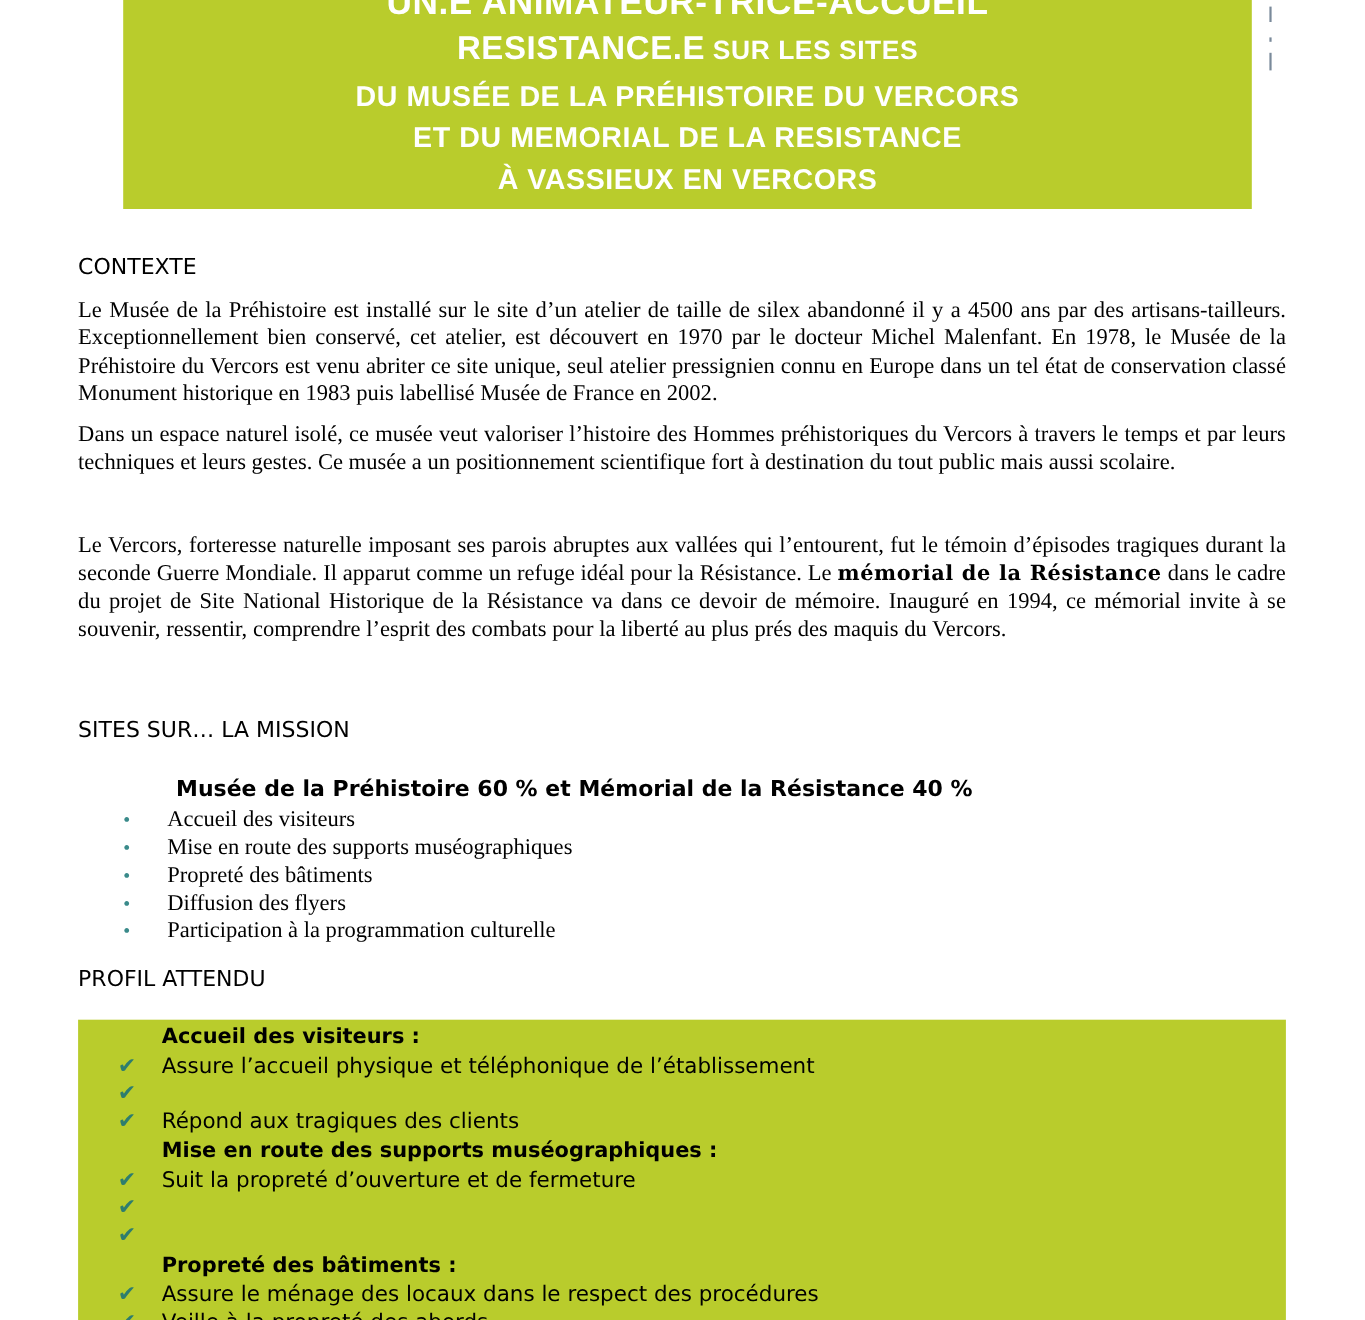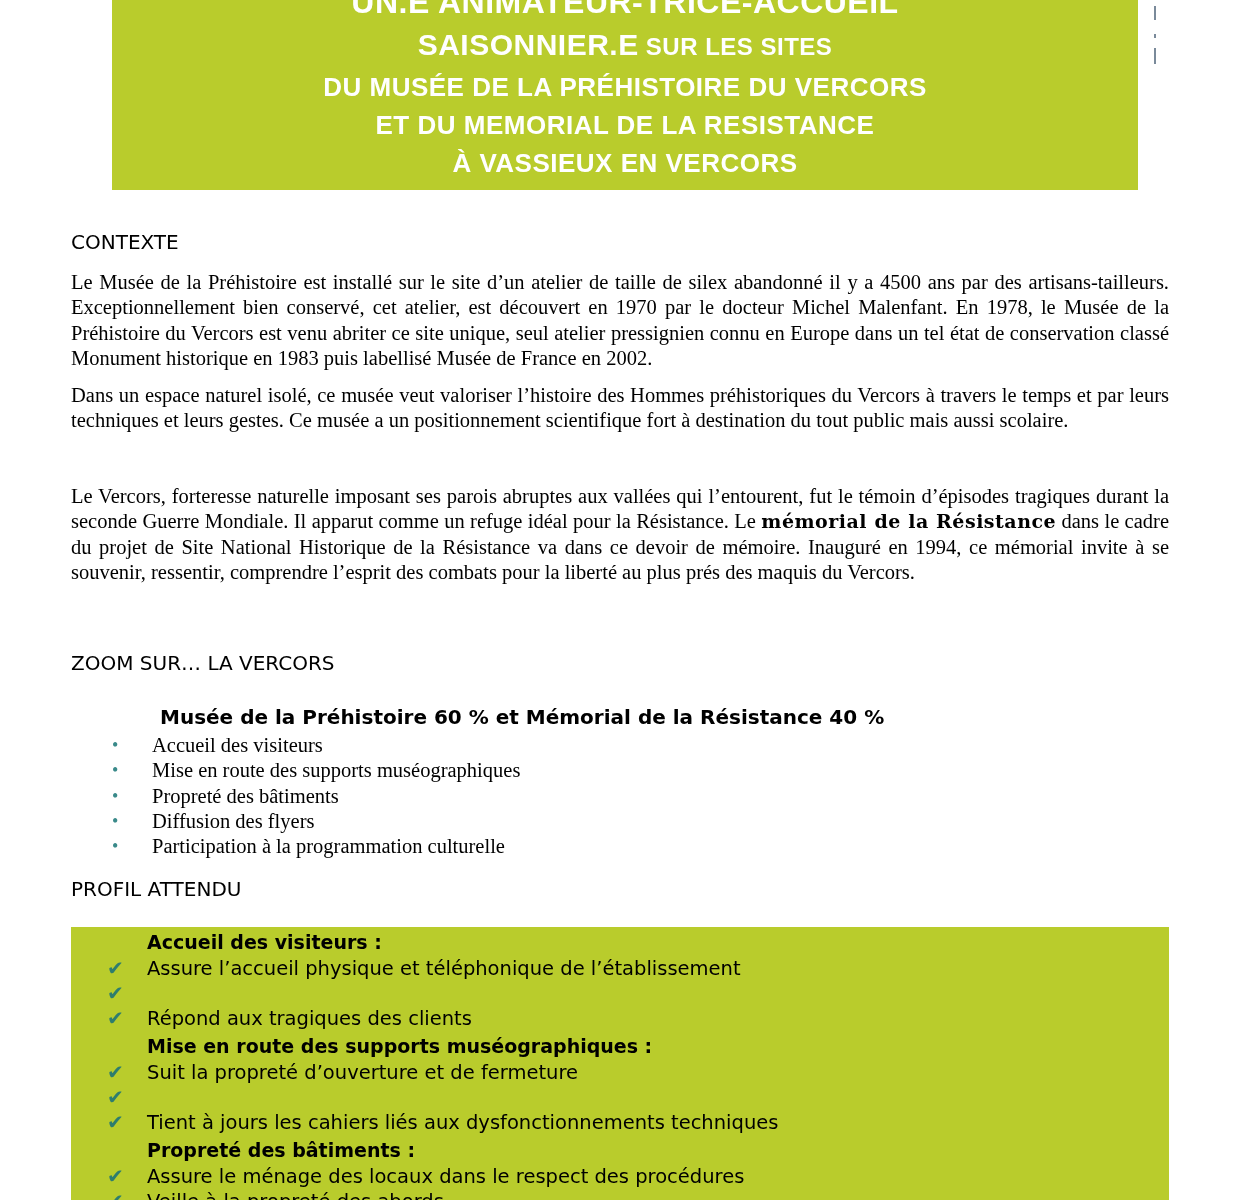--- a/index.html
+++ b/index.html
@@ -45,37 +45,37 @@
   .profile-box .row { position: absolute; left: 0; right: 0; height: 25px; font-size: 19.5px; line-height: 25px; }
   .profile-box .row .txt { position: absolute; left: 76px; white-space: nowrap; }
   .profile-box .row.head .txt { font-weight: bold; font-size: 19px; }
   .profile-box .check { position: absolute; left: 36px; color: #2e7d6e; font-size: 20px; }
 </style>
 </head>
 <body>
 
 <div class="banner">
   <div class="line l0">UN.E ANIMATEUR-TRICE-ACCUEIL</div>
-  <div class="line l1"><span>SAISONNIER.E</span><span class="small"> SUR LES SITES</span></div>
+  <div class="line l1"><span>RESISTANCE.E</span><span class="small"> SUR LES SITES</span></div>
   <div class="line l2">DU MUSÉE DE LA PRÉHISTOIRE DU VERCORS</div>
   <div class="line l3">ET DU MEMORIAL DE LA RESISTANCE</div>
   <div class="line l4">À VASSIEUX EN VERCORS</div>
 </div>
 <div class="side-marks">
   <span style="top:0;height:14px"></span>
   <span style="top:28px;height:4px"></span>
   <span style="top:42px;height:16px"></span>
 </div>
 
 <h2 style="top:230px">CONTEXTE</h2>
 <p class="para" style="top:270px">Le Musée de la Préhistoire est installé sur le site d’un atelier de taille de silex abandonné il y a 4500 ans par des artisans-tailleurs. Exceptionnellement bien conservé, cet atelier, est découvert en 1970 par le docteur Michel Malenfant. En 1978, le Musée de la Préhistoire du Vercors est venu abriter ce site unique, seul atelier pressignien connu en Europe dans un tel état de conservation classé Monument historique en 1983 puis labellisé Musée de France en 2002.</p>
 <p class="para" style="top:383px">Dans un espace naturel isolé, ce musée veut valoriser l’histoire des Hommes préhistoriques du Vercors à travers le temps et par leurs techniques et leurs gestes.  Ce musée a un positionnement scientifique fort à destination du tout public mais aussi scolaire.</p>
 <p class="para" style="top:484px"><span>Le Vercors, forteresse naturelle imposant ses parois abruptes aux vallées qui l’entourent, fut le témoin d’épisodes tragiques durant la seconde Guerre Mondiale. Il apparut comme un refuge idéal pour la Résistance. Le </span><b>mémorial de la Résistance</b><span> dans le cadre du projet de Site National Historique de la Résistance va dans ce devoir de mémoire. Inauguré en 1994, ce mémorial invite à se souvenir, ressentir, comprendre l’esprit des combats pour la liberté au plus prés des maquis du Vercors.</span></p>
 
-<h2 style="top:651px">ZOOM SUR… LA VERCORS</h2>
+<h2 style="top:651px">SITES SUR… LA MISSION</h2>
 <p class="mission-title">Musée de la Préhistoire 60 % et Mémorial de la Résistance 40 %</p>
 <ul class="mission-list">
   <li><span class="bullet">•</span><span>Accueil des visiteurs</span></li>
   <li><span class="bullet">•</span><span>Mise en route des supports muséographiques</span></li>
   <li><span class="bullet">•</span><span>Propreté des bâtiments</span></li>
   <li><span class="bullet">•</span><span>Diffusion des flyers</span></li>
   <li><span class="bullet">•</span><span>Participation à la programmation culturelle</span></li>
 </ul>
 
 <h2 style="top:877px">PROFIL ATTENDU</h2>
@@ -99,21 +99,20 @@
     </div>
   <div class="row" style="top:133px">
       <span class="check">✔</span>
       <span class="txt">Suit la propreté d’ouverture et de fermeture</span>
     </div>
   <div class="row" style="top:158px">
       <span class="check">✔</span>
     </div>
   <div class="row" style="top:183px">
       <span class="check">✔</span>
-      <span class="txt">Tient à jours les cahiers liés aux dysfonctionnements techniques</span>
     </div>
   <div class="row head" style="top:211px">
       <span class="txt">Propreté des bâtiments :</span>
     </div>
   <div class="row" style="top:237px">
       <span class="check">✔</span>
       <span class="txt">Assure le ménage des locaux dans le respect des procédures</span>
     </div>
   <div class="row" style="top:262px">
       <span class="check">✔</span>

